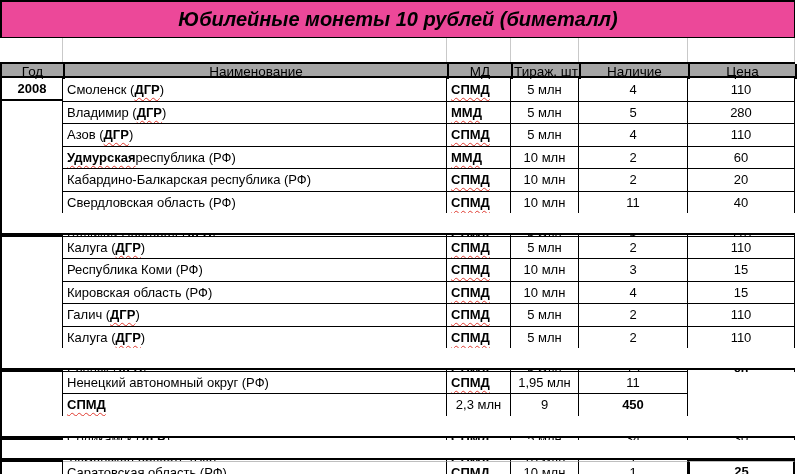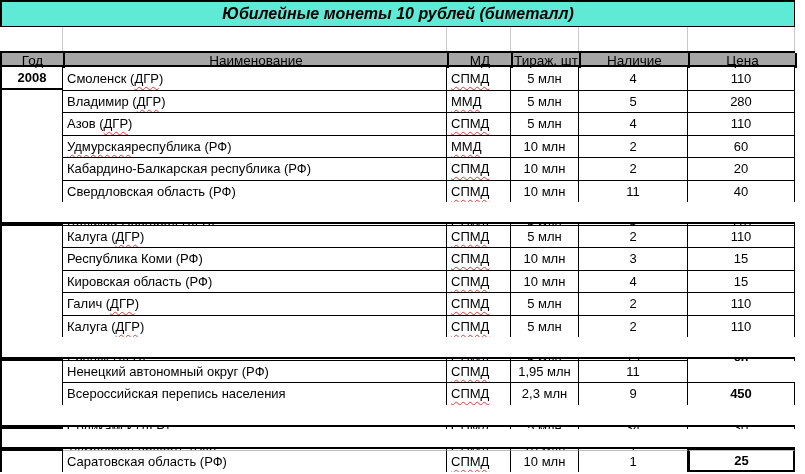--- a/index.html
+++ b/index.html
@@ -1,23 +1,23 @@
 <!DOCTYPE html>
 <html><head>
 <meta charset="utf-8">
 <style>
   * { margin:0; padding:0; box-sizing:border-box; }
   html,body { width:805px; height:474px; overflow:hidden; background:#fff;
     font-family:"Liberation Sans", sans-serif; color:#000; }
   .sheet { width:795px; }
 
   
-  .title-row { height:27px; border:1px solid #000; border-top-width:2px; border-left-width:2px;
+  .title-row { height:38px; border:1px solid #000; border-top-width:2px; border-left-width:2px;
     display:flex; align-items:center; justify-content:center;
-    font-size:16px; font-weight:bold; font-style:italic; background:#5eead4; }
+    font-size:20px; font-weight:bold; font-style:italic; background:#ec4899; }
 
   
   .spacer-row { height:24px; display:grid; grid-template-columns:63px 384px 64px 68px 109px 107px; }
   .spacer-row .sc { border-right:1px solid #c9c9c9; }
 
   
   .header-row { height:16px; display:grid; grid-template-columns:63px 384px 64px 68px 109px 107px;
     background:#a5a5a5; border-top:2px solid #000; border-bottom:2px solid #000; border-left:2px solid #000;
     font-size:13.5px; }
   .header-row .hc { border-right:2px solid #000; display:flex; align-items:center; justify-content:center; }
@@ -30,21 +30,21 @@
   .cy { font-weight:bold; }
   .ybox { border-bottom:2px solid #000; }
 
   
   .div-thin  .c:not(.cy) { border-top:1px solid #000; }
   .div-faint .c:not(.cy) { border-top:1px solid #bfbfbf; }
   .div-thick .c { border-top:2px solid #000;margin-top:20px; }
 
   
   .sp { text-decoration-line:underline; text-decoration-style:wavy; text-decoration-color:#e03a2f;
-        text-decoration-thickness:1px; text-underline-offset:3px; }
+        text-decoration-thickness:1px; text-underline-offset:3px;font-weight:bold; }
 
   .b { font-weight:bold; }
   .pbox { border-left:2px solid #000; border-right:2px solid #000; border-bottom:2px solid #000; }
   .div-faint .pbox { border-top:none; }
 </style>
 </head>
 <body>
 
 <div class="sheet">
   <div class="title-row">Юбилейные монеты 10 рублей (биметалл)</div>
@@ -238,21 +238,20 @@
         <div class="c cy"></div>
         <div class="c cname">Ненецкий автономный округ (РФ)</div>
         <div class="c cmint">
           <span class="sp">СПМД</span>
         </div>
         <div class="c ">1,95 млн</div>
         <div class="c ">11</div>
       </div>
       <div class="row div-thin">
         <div class="c cy"></div>
-        <div class="c cname">Всероссийская перепись населения</div>
         <div class="c cmint">
           <span class="sp">СПМД</span>
         </div>
         <div class="c ">2,3 млн</div>
         <div class="c ">9</div>
         <div class="c b ">450</div>
       </div>
       <div class="row div-thick">
         <div class="c cy ybox">2011</div>
         <div class="c cname">

